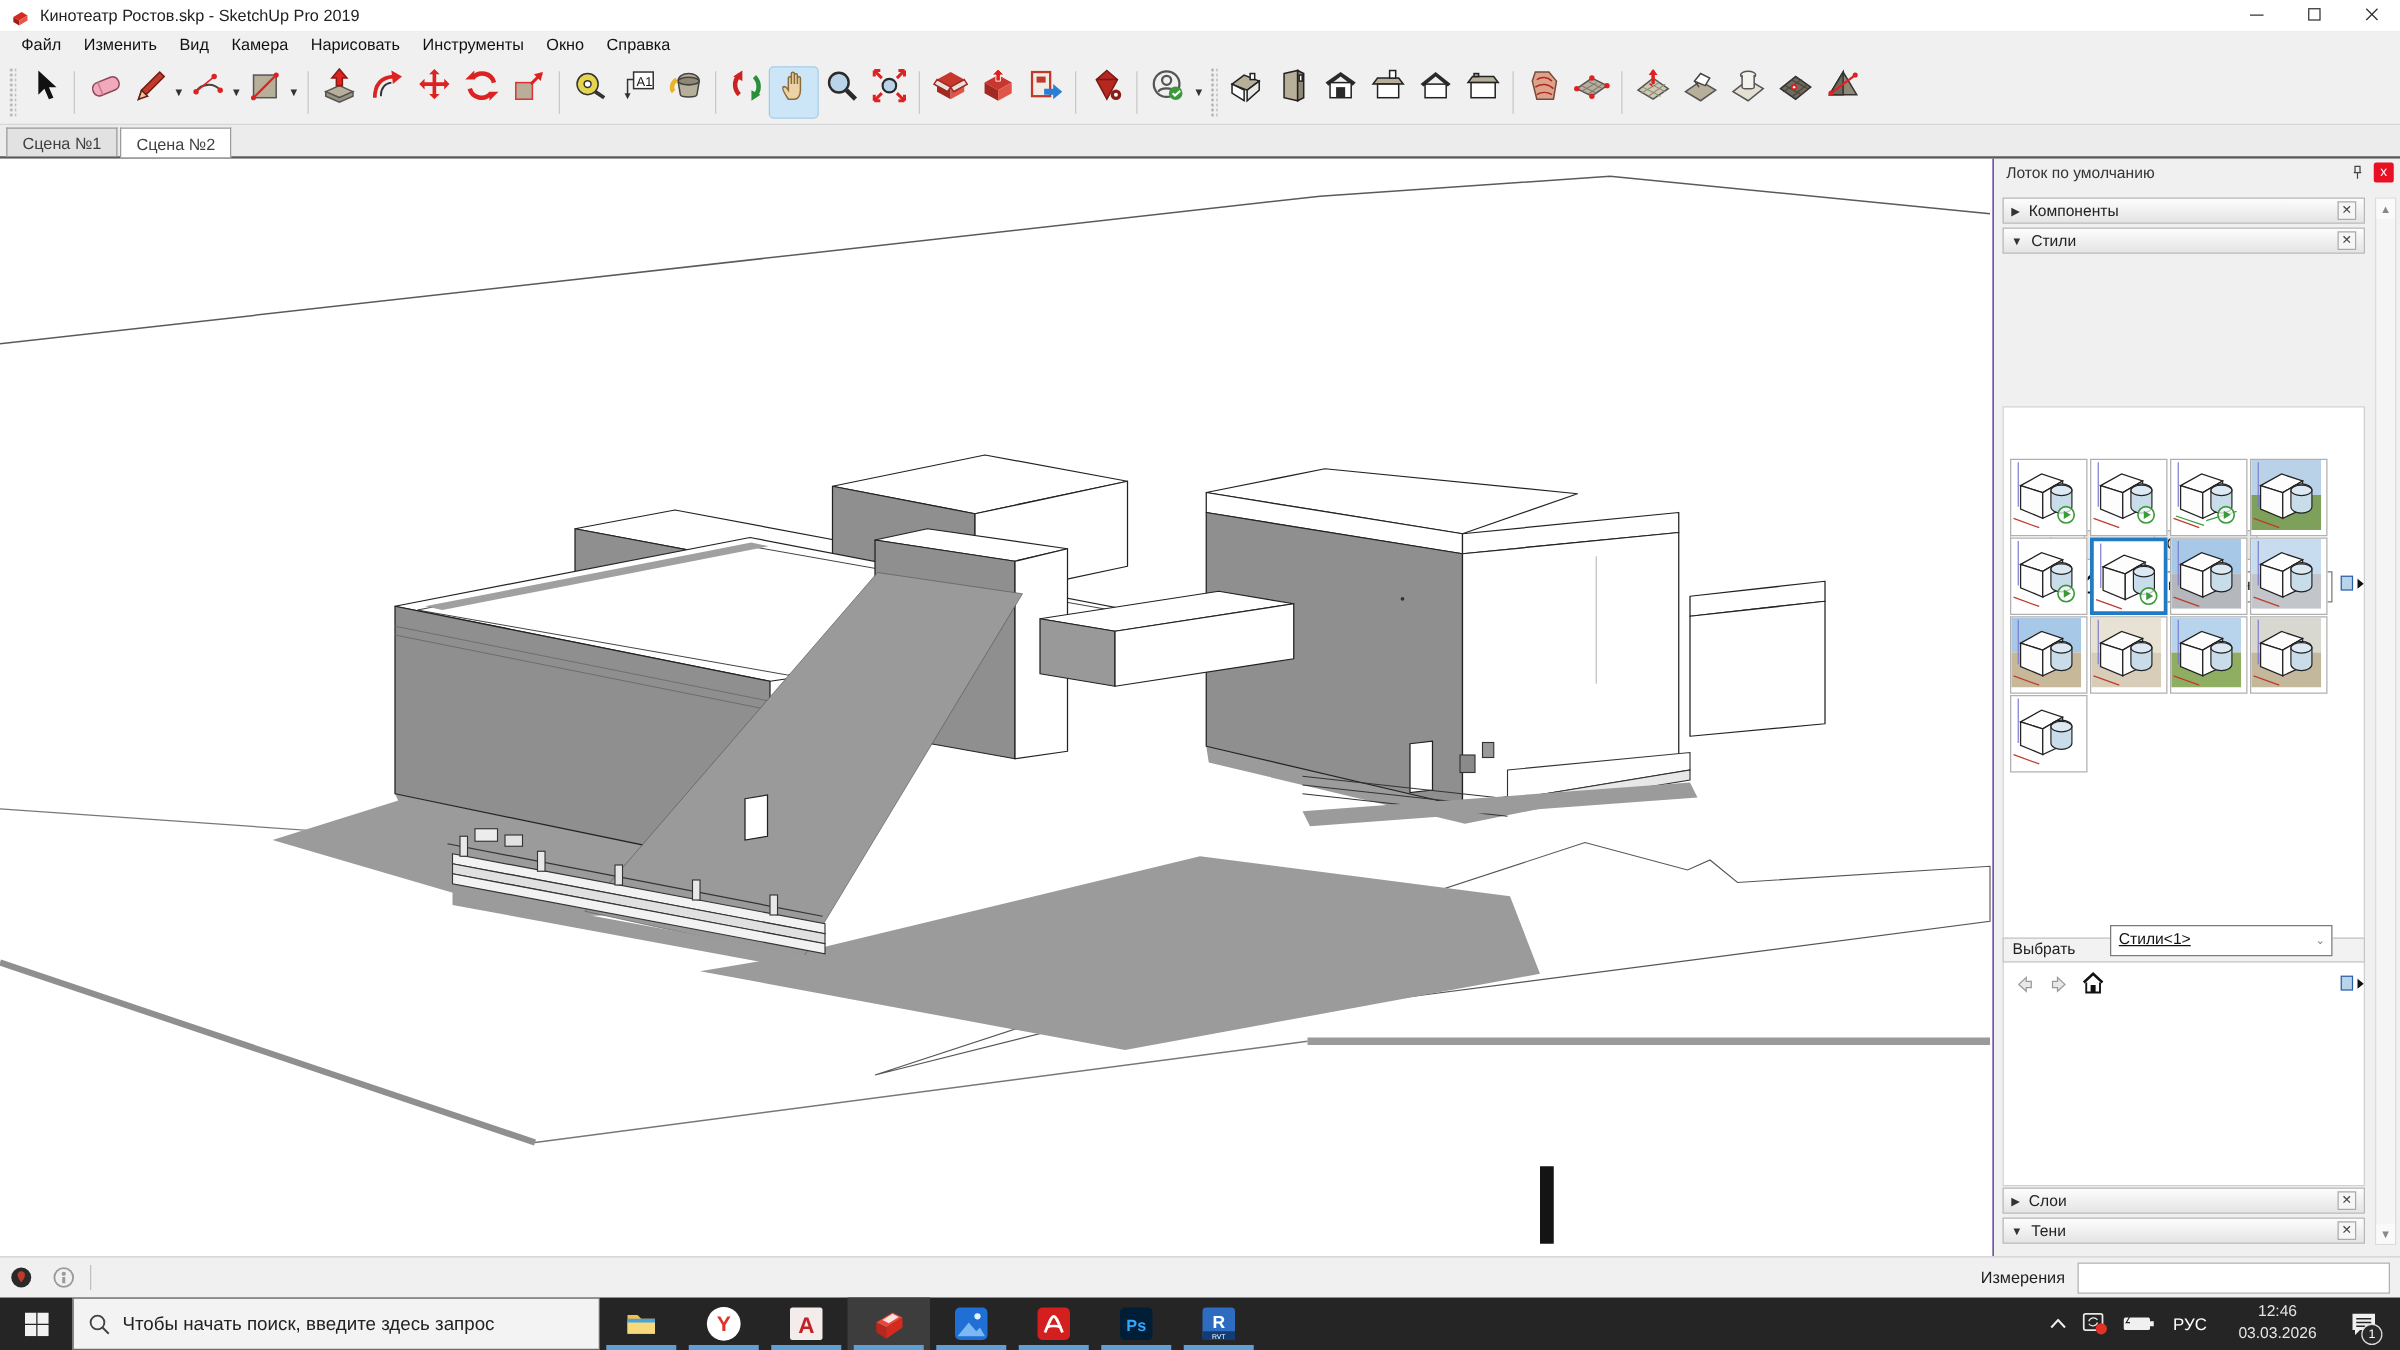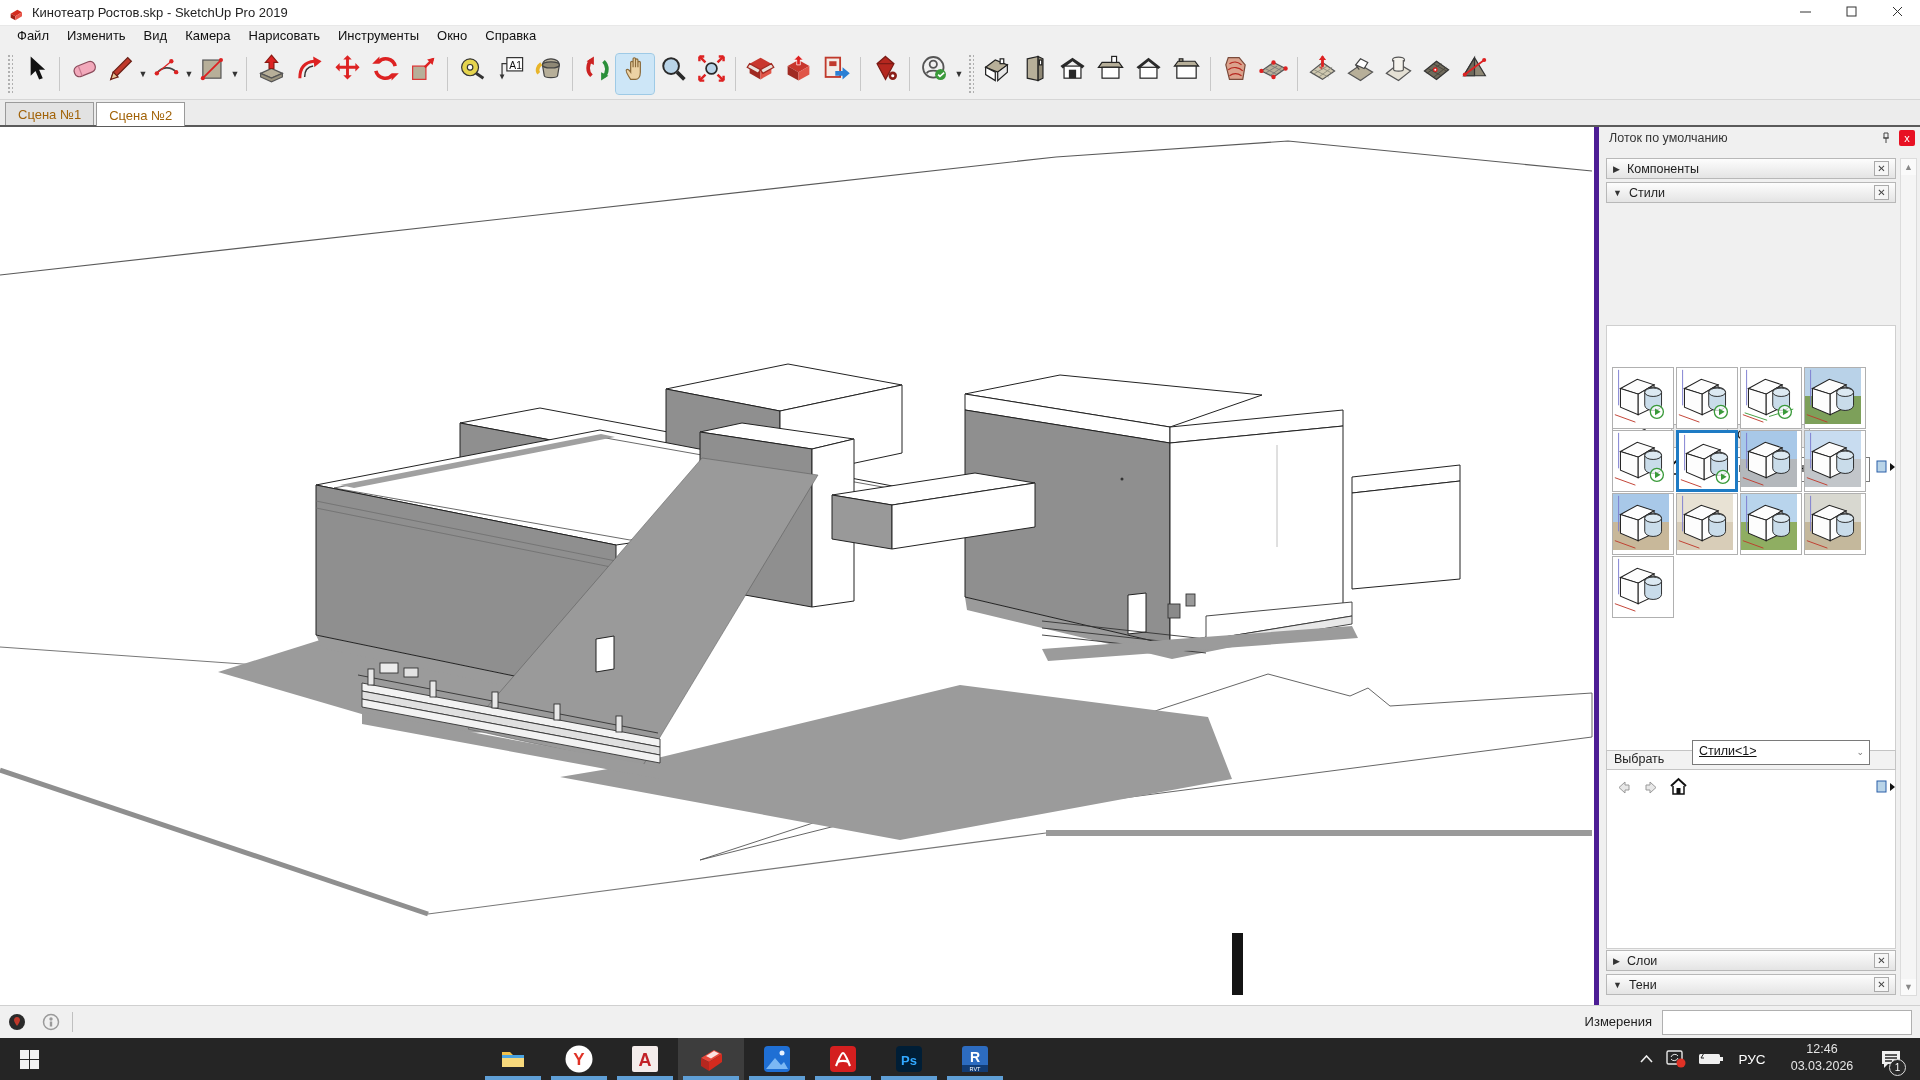--- a/index.html
+++ b/index.html
@@ -22,28 +22,28 @@
   .tb-handle { width:6px; height:40px; margin:0 3px; background-image:radial-gradient(#b0b0b0 1px, transparent 1.2px); background-size:4px 4px; }
   .tb-sep { width:1px; height:34px; background:#c8c8c8; margin:0 5px; }
   .tool { width:38px; height:40px; display:flex; justify-content:center; border-radius:3px; }
   .tool.narrow { width:34px; }
   .tool svg { width:29px; height:29px; }
   .tool.active { background:#cde6f7; outline:1px solid #9ecae6; }
   .caret { width:12px; height:40px; display:flex; align-items:center; justify-content:center; font-size:9px; color:#333; }
 
   
   #scenetabs { position:absolute; top:100px; left:0; width:1920px; height:27px; background:#ececec; border-bottom:2px solid #5a5a5a; display:flex; align-items:flex-end; padding-left:5px; }
-  .scenetab { padding:4px 12px 3px; font-size:13px; border:1px solid #9a9a9a; border-bottom:none; background:#e2e2e2; color:#a16207; margin-right:2px; }
+  .scenetab { padding:4px 12px 3px; font-size:13px; border:1px solid #9a9a9a; border-bottom:none; background:#e2e2e2; color:#404040; margin-right:2px; }
   .scenetab.active { background:#ffffff; position:relative; top:1px; padding-top:5px; }
 
   
   #viewport { position:absolute; top:127px; left:0; width:1594px; height:878px; background:#fff; }
 
   
-  #tray { position:absolute; top:127px; left:1594px; width:326px; height:878px; background:#f0f0f0; border-left:5px solid #4c1d95; }
+  #tray { position:absolute; top:127px; left:1594px; width:326px; height:878px; background:#f0f0f0; border-left:1px solid #4c1d95; }
   #tray-title { position:absolute; top:4px; left:10px; font-size:12.5px; color:#333; }
   .tray-topbtn { position:absolute; top:3px; width:16px; height:16px; display:flex; align-items:center; justify-content:center; }
   #tray-close { background:#e81123; color:#fff; font-size:11px; border-radius:2px; }
   .secbar { position:absolute; left:7px; width:290px; height:21px; background:linear-gradient(#fdfdfd,#e4e4e4); border:1px solid #b8b8b8; display:flex; align-items:center; padding:0 6px; font-size:12.5px; color:#222; }
   .secbar .tri { font-size:9px; margin-right:7px; color:#333; }
   .secbar .x { margin-left:auto; width:15px; height:15px; border:1px solid #aaa; background:#f6f6f6; color:#444; font-size:10px; line-height:13px; text-align:center; }
   #styles-panel-white { position:absolute; left:7px; top:198px; width:290px; height:624px; background:#ffffff; border:1px solid #cfcfcf; }
   .thumb-box { position:absolute; left:13px; top:202px; width:58px; height:86px; background:#fff; border:1px solid #888; }
   .field { position:absolute; left:85px; width:182px; background:#fff; border:1px solid #7a7a7a; font-size:12.5px; padding:2px 5px; color:#111; }
   #style-name { top:204px; height:22px; }
@@ -806,20 +806,27 @@
 
 <div id="taskbar">
   <div id="start-btn">
       <svg width="19" height="19" viewBox="0 0 19 19">
         <rect x="0" y="0" width="9" height="9" fill="#f2f2f2"></rect>
         <rect x="10" y="0" width="9" height="9" fill="#f2f2f2"></rect>
         <rect x="0" y="10" width="9" height="9" fill="#f2f2f2"></rect>
         <rect x="10" y="10" width="9" height="9" fill="#f2f2f2"></rect>
       </svg>
     </div>
+  <div id="tb-search">
+    <svg width="17" height="17" viewBox="0 0 17 17">
+        <circle cx="7" cy="7" r="5.5" fill="none" stroke="#444" stroke-width="1.5"></circle>
+        <line x1="11" y1="11" x2="16" y2="16" stroke="#444" stroke-width="1.5"></line>
+      </svg>
+    <span class="ph">Чтобы начать поиск, введите здесь запрос</span>
+  </div>
 
   <div class="appslot" style="left:480px;">
       <svg width="28" height="28" viewBox="0 0 28 28">
         <path d="M3 7h8l3 3h11v12H3z" fill="#f0c04a"></path>
         <path d="M3 12h22v10H3z" fill="#f7d97c"></path>
         <rect x="3" y="10" width="22" height="3" fill="#4aa3e0"></rect>
       </svg>
       <div class="underline"></div>
     </div>
   <div class="appslot" style="left:546px;">

